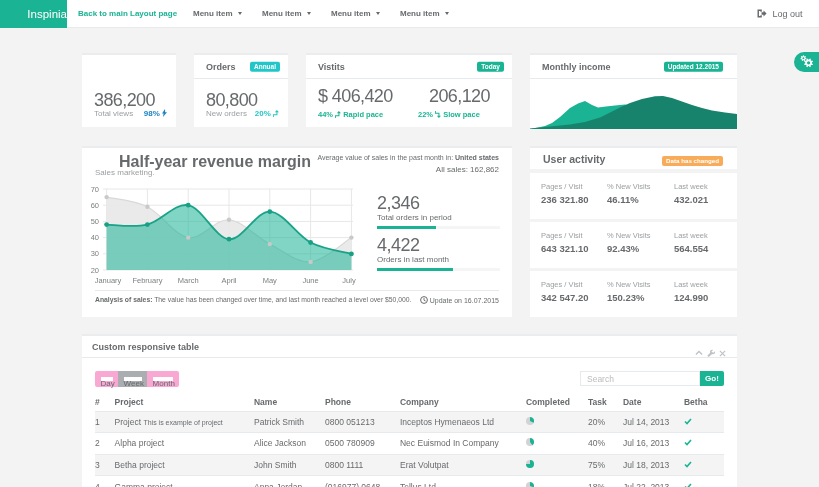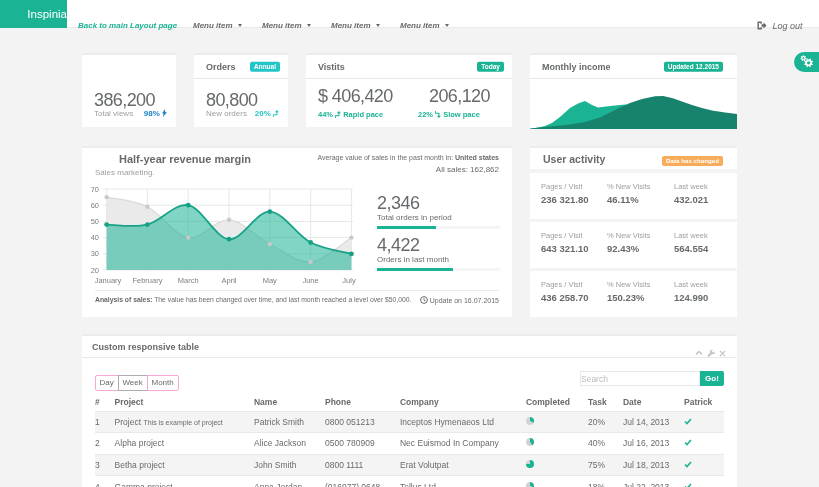--- a/index.html
+++ b/index.html
@@ -1,41 +1,41 @@
 <!DOCTYPE html>
 <html><head>
 <meta charset="utf-8">
 <style>
 * { margin:0; padding:0; box-sizing:border-box; }
 html,body { width:819px; height:487px; overflow:hidden; }
 body { font-family:"Liberation Sans", sans-serif; background:#f3f3f4; color:#676a6c; position:relative; }
 
 #nav { position:absolute; left:0; top:0; width:819px; height:28px; background:#fff; border-bottom:1px solid #e8eaeb; }
 #brand { position:absolute; left:0; top:0; width:67px; height:28px; background:#1ab394; color:#fff; font-size:11.5px; line-height:28px; text-align:right; }
-.navlink { position:absolute; top:12px; height:28px; line-height:28px; font-size:8px; font-weight:bold; color:#676a6c;font-style:italic; }
+.navlink { position:absolute; top:0; height:28px; line-height:28px; font-size:8px; font-weight:bold; color:#676a6c; }
 .caret { display:inline-block; width:0; height:0; border-left:2.8px solid transparent; border-right:2.8px solid transparent; border-top:3.2px solid #676a6c; margin-left:3px; vertical-align:1px; }
 
 .panel { position:absolute; background:#fff; border-top:2px solid #ebecee; }
 .ptitle { position:relative; height:24px; border-bottom:1px solid #e7eaec; }
 .ptitle h5 { position:absolute; left:12px; top:50%; transform:translateY(-50%); font-size:9px; color:#676a6c; }
 .badge { position:absolute; right:8px; top:50%; transform:translateY(-50%); color:#fff; font-size:6.5px; font-weight:bold; padding:2px 4px; border-radius:2px; line-height:1; }
 .bignum { font-size:18px; color:#676a6c; letter-spacing:-0.6px; }
 .sm { font-size:8px; color:#9b9ea0; }
 .stat-foot { position:absolute; left:12px; right:9px; bottom:9px; height:10px; }
 .stat-foot .sm { position:absolute; left:0; bottom:0; }
 .stat-foot .pct { position:absolute; right:0; bottom:0; font-size:8px; font-weight:bold; }
 
 .ua-row { position:absolute; background:#fff; width:207px; height:46px; left:530px; }
 .ua-col { position:absolute; top:9px; }
 .ua-col .lab { font-size:7.5px; color:#9b9ea0; }
 .ua-col .val { font-size:9.5px; font-weight:bold; color:#676a6c; margin-top:2.5px; }
 
 table { border-collapse:collapse; font-size:8.5px; color:#676a6c; }
 th { text-align:left; font-weight:bold; }
-.ibtn { display:inline-block; background:#fff; border:1px solid #f9a8d4; color:#676a6c; font-size:8px; height:16px; line-height:14px; text-align:center; }
+.ibtn { display:inline-block; background:#fff; border:6px solid #f9a8d4; color:#676a6c; font-size:8px; height:16px; line-height:14px; text-align:center; }
 input::placeholder { color:#b9bcbe; }
 </style>
 </head>
 <body>
 <div id="nav">
   <div id="brand">Inspinia</div>
   <div class="navlink" style="left:78px;color:#1ab394;">Back to main Layout page</div>
   <div class="navlink" style="left:193px;">Menu item <span class="caret"></span></div>
   <div class="navlink" style="left:262px;">Menu item <span class="caret"></span></div>
   <div class="navlink" style="left:331px;">Menu item <span class="caret"></span></div>
@@ -93,21 +93,21 @@
       <h5>Monthly income</h5>
       <span class="badge" style="background:#1ab394;right:14px;">Updated 12.2015</span>
     </div>
   <svg width="207" height="50" viewBox="0 0 207 50" style="position:absolute;left:0;top:24px;display:block;">
     <polygon points="0,50 8,48.5 15,47 22,44 30,38 40,29 48,24.5 55,22 62,26 68,28.5 76,27.5 85,26.5 95,25.5 103,27 112,30 122,35 132,40 142,45 150,47.5 160,48.7 207,49.5 207,50" fill="#1ab394"></polygon>
     <polygon points="0,49.5 20,47.5 40,45.5 55,43 70,38.5 80,33.5 90,28.5 100,24 112,20 125,17.2 133,17 142,19 152,22.5 162,26 172,29 182,31.5 195,33.5 207,35 207,50 0,50" fill="#17836c"></polygon>
   </svg>
 </div>
 
 <div class="panel" style="left:82px;top:146px;width:430px;height:171px;border-top:2px solid #ebecee;">
-  <div style="position:absolute;left:13px;top:5px;font-size:11px;font-weight:bold;padding-left:24px;">Half-year revenue margin</div>
+  <div style="position:absolute;left:13px;top:5px;font-size:16px;font-weight:bold;padding-left:24px;">Half-year revenue margin</div>
   <div style="position:absolute;left:13px;top:20px;" class="sm">Sales marketing.</div>
   <div style="position:absolute;right:13px;top:6px;font-size:7px;text-align:right;">Average value of sales in the past month in: <b>United states</b></div>
   <div style="position:absolute;right:13px;top:16.5px;font-size:8px;text-align:center;">All sales: 162,862</div>
   <svg width="290" height="140" viewBox="0 0 290 140" style="position:absolute;left:0;top:0;">
 
     <g stroke="#e7e7e7" stroke-width="1">
       <line x1="21" y1="41" x2="271" y2="41"></line>
         <line x1="21" y1="57.2" x2="271" y2="57.2"></line>
       <line x1="21" y1="73.4" x2="271" y2="73.4"></line>
         <line x1="21" y1="89.6" x2="271" y2="89.6"></line>
@@ -215,21 +215,21 @@
       <div class="val">92.43%</div>
     </div>
   <div class="ua-col" style="left:144px;">
       <div class="lab">Last week</div>
       <div class="val">564.554</div>
     </div>
 </div>
 <div class="ua-row" style="top:271px;">
   <div class="ua-col" style="left:11px;">
       <div class="lab">Pages / Visit</div>
-      <div class="val">436 258.70</div>
+      <div class="val">342 547.20</div>
     </div>
   <div class="ua-col" style="left:77px;">
       <div class="lab">% New Visits</div>
       <div class="val">150.23%</div>
     </div>
   <div class="ua-col" style="left:144px;">
       <div class="lab">Last week</div>
       <div class="val">124.990</div>
     </div>
 </div>
@@ -243,21 +243,21 @@
         </svg><svg width="8" height="8" viewBox="0 0 9 9" style="margin-left:4px;">
           <path d="M6.8,1 a2.4,2.4 0 0 0 -3.2,3.2 L1,6.8 a1.1,1.1 0 0 0 1.6,1.6 L5.8,5.6 a2.4,2.4 0 0 0 3.2,-3.2 L7.2,4.2 L5,3.2 L6.8,1 Z" fill="#c0c2c4"></path>
         </svg><svg width="7" height="7" viewBox="0 0 8 8" style="margin-left:4px;">
           <path d="M1,1 L7,7 M7,1 L1,7" stroke="#c0c2c4" stroke-width="1.4"></path>
         </svg>
     </div>
   </div>
   <div style="position:absolute;left:12.6px;top:35px;">
     <span class="ibtn" style="width:24px;border-radius:2px 0 0 2px;">Day</span><span class="ibtn" style="width:30px;border-color:#aaaeb0;margin-left:-1px;">Week</span><span class="ibtn" style="width:32px;margin-left:-1px;border-radius:0 2px 2px 0;">Month</span>
   </div>
-  <input style="position: absolute; left: 498px; top: 35px; width: 120px; height: 15px; border: 1px solid rgb(231, 234, 236); font-size: 8.5px; padding-left: 0; color: rgb(103, 106, 108); outline: none; font-family: inherit;" placeholder="Search">
+  <input style="position: absolute; left: 498px; top: 35px; width: 120px; height: 15px; border: 1px solid rgb(231, 234, 236); font-size: 8.5px; padding-left: 6px; color: rgb(103, 106, 108); outline: none; font-family: inherit;" placeholder="Search">
   <div style="position:absolute;left:618px;top:35px;width:24px;height:15px;background:#1ab394;color:#fff;font-size:8px;font-weight:bold;text-align:center;line-height:15px;border-radius:0 2px 2px 0;">Go!</div>
 
   <table style="position:absolute;left:13px;top:57px;width:629px;">
     <colgroup>
         <col style="width:19.6px">
         <col style="width:139.4px">
         <col style="width:71px">
         <col style="width:75px">
         <col style="width:126px">
         <col style="width:62px">
@@ -268,21 +268,21 @@
     <tbody>
         <tr style="height:18px;">
           <th>#</th>
           <th>Project</th>
           <th>Name</th>
           <th>Phone</th>
           <th>Company</th>
           <th>Completed</th>
           <th>Task</th>
           <th>Date</th>
-          <th>Patrick</th>
+          <th>Betha</th>
         </tr>
     <tr style="height:21.5px;background:#f4f4f5;border-top:1px solid #e7eaec;">
       <td>1</td>
           <td>Project <span style="font-size:7px;">This is example of project</span></td>
           <td>Patrick Smith</td>
           <td>0800 051213</td>
           <td>Inceptos Hymenaeos Ltd</td>
       <td><svg width="8" height="8" viewBox="0 0 10 10">
               <circle cx="5" cy="5" r="5" fill="#d1d3d4"></circle>
               <path d="M5,5 L5,0 A5,5 0 0 1 9.53,7.11 Z" fill="#1ab394"></path>

